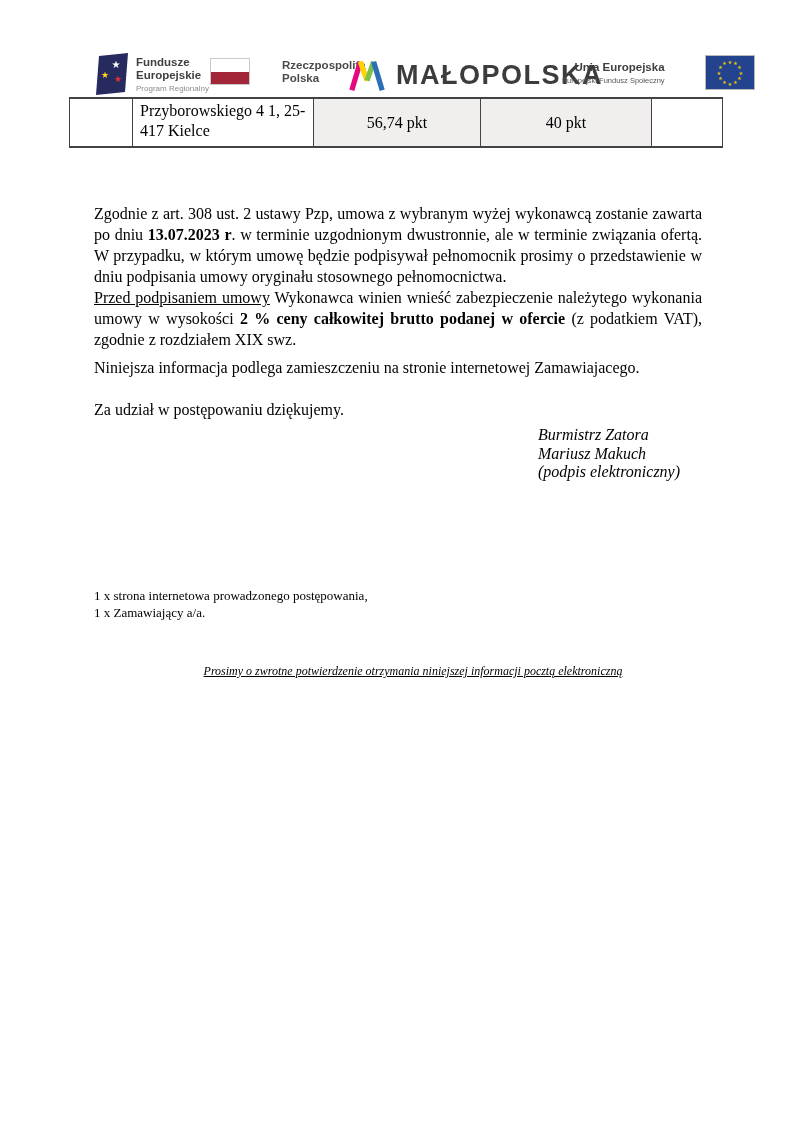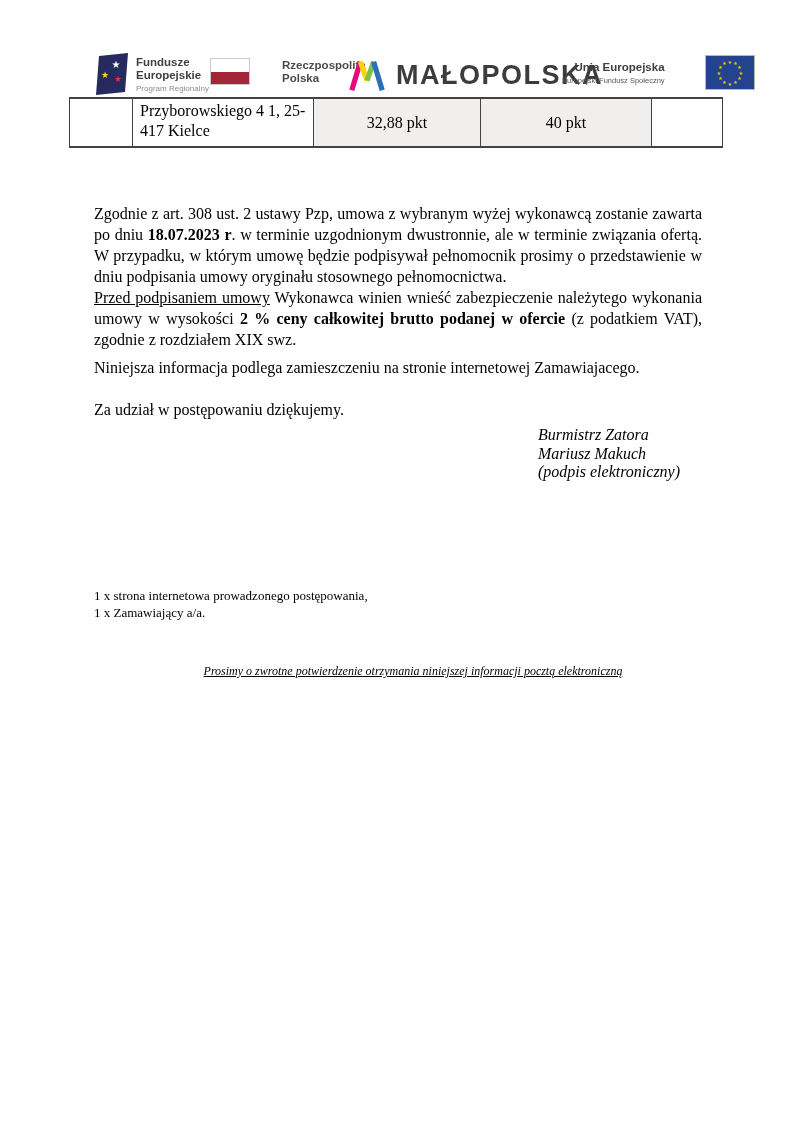--- a/index.html
+++ b/index.html
@@ -117,27 +117,27 @@
           <text x="15.5" y="12" dominant-baseline="central">★</text>
           <text x="19.5" y="8" dominant-baseline="central">★</text>
         </g>
       </svg>
     </div>
   </div>
 
   <div class="tbl">
     <div class="cell c1"></div>
     <div class="cell c2">Przyborowskiego 4 1, 25-417 Kielce</div>
-    <div class="cell c3">32,88 pkt</div>
+    <div class="cell c3">56,74 pkt</div>
     <div class="cell c4">40 pkt</div>
     <div class="cell c5"></div>
   </div>
 
   <div class="bodyblock">
-    <p><span>Zgodnie z art. 308 ust. 2 ustawy Pzp, umowa z wybranym wyżej wykonawcą zostanie zawarta po dniu </span><span class="bold">18.07.2023 r</span><span>. w terminie uzgodnionym dwustronnie, ale w terminie związania ofertą. W przypadku, w którym umowę będzie podpisywał pełnomocnik prosimy o przedstawienie w dniu podpisania umowy oryginału stosownego pełnomocnictwa.</span></p>
+    <p><span>Zgodnie z art. 308 ust. 2 ustawy Pzp, umowa z wybranym wyżej wykonawcą zostanie zawarta po dniu </span><span class="bold">13.07.2023 r</span><span>. w terminie uzgodnionym dwustronnie, ale w terminie związania ofertą. W przypadku, w którym umowę będzie podpisywał pełnomocnik prosimy o przedstawienie w dniu podpisania umowy oryginału stosownego pełnomocnictwa.</span></p>
     <p><span class="uline">Przed podpisaniem umowy</span><span> Wykonawca winien wnieść zabezpieczenie należytego wykonania umowy w wysokości </span><span class="bold">2 % ceny całkowitej brutto podanej w ofercie</span><span> (z podatkiem VAT), zgodnie z rozdziałem XIX swz.</span></p>
   </div>
 
   <div class="para3">Niniejsza informacja podlega zamieszczeniu na stronie internetowej Zamawiajacego.</div>
   <div class="para4">Za udział w postępowaniu dziękujemy.</div>
 
   <div class="signature">
     <div>Burmistrz Zatora</div>
     <div>Mariusz Makuch</div>
     <div>(podpis elektroniczny)</div>

